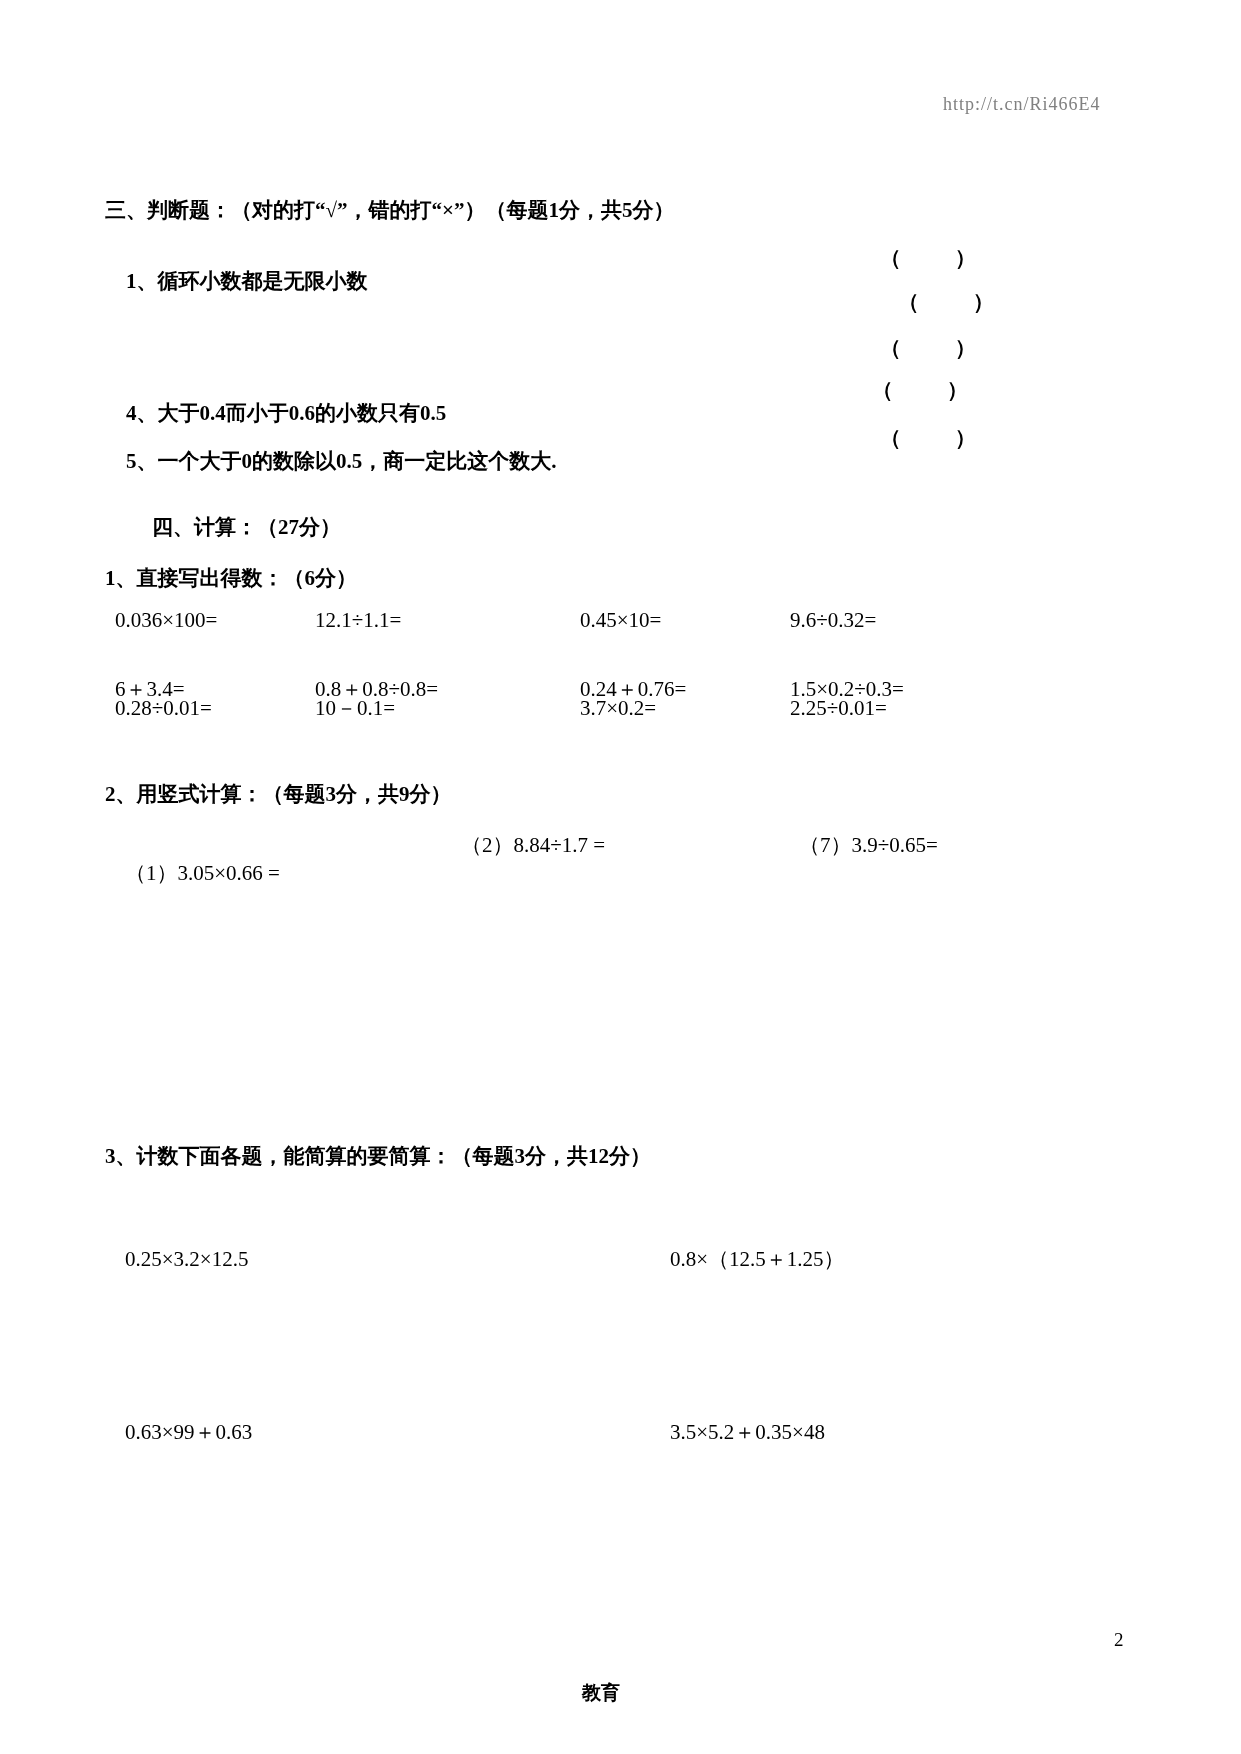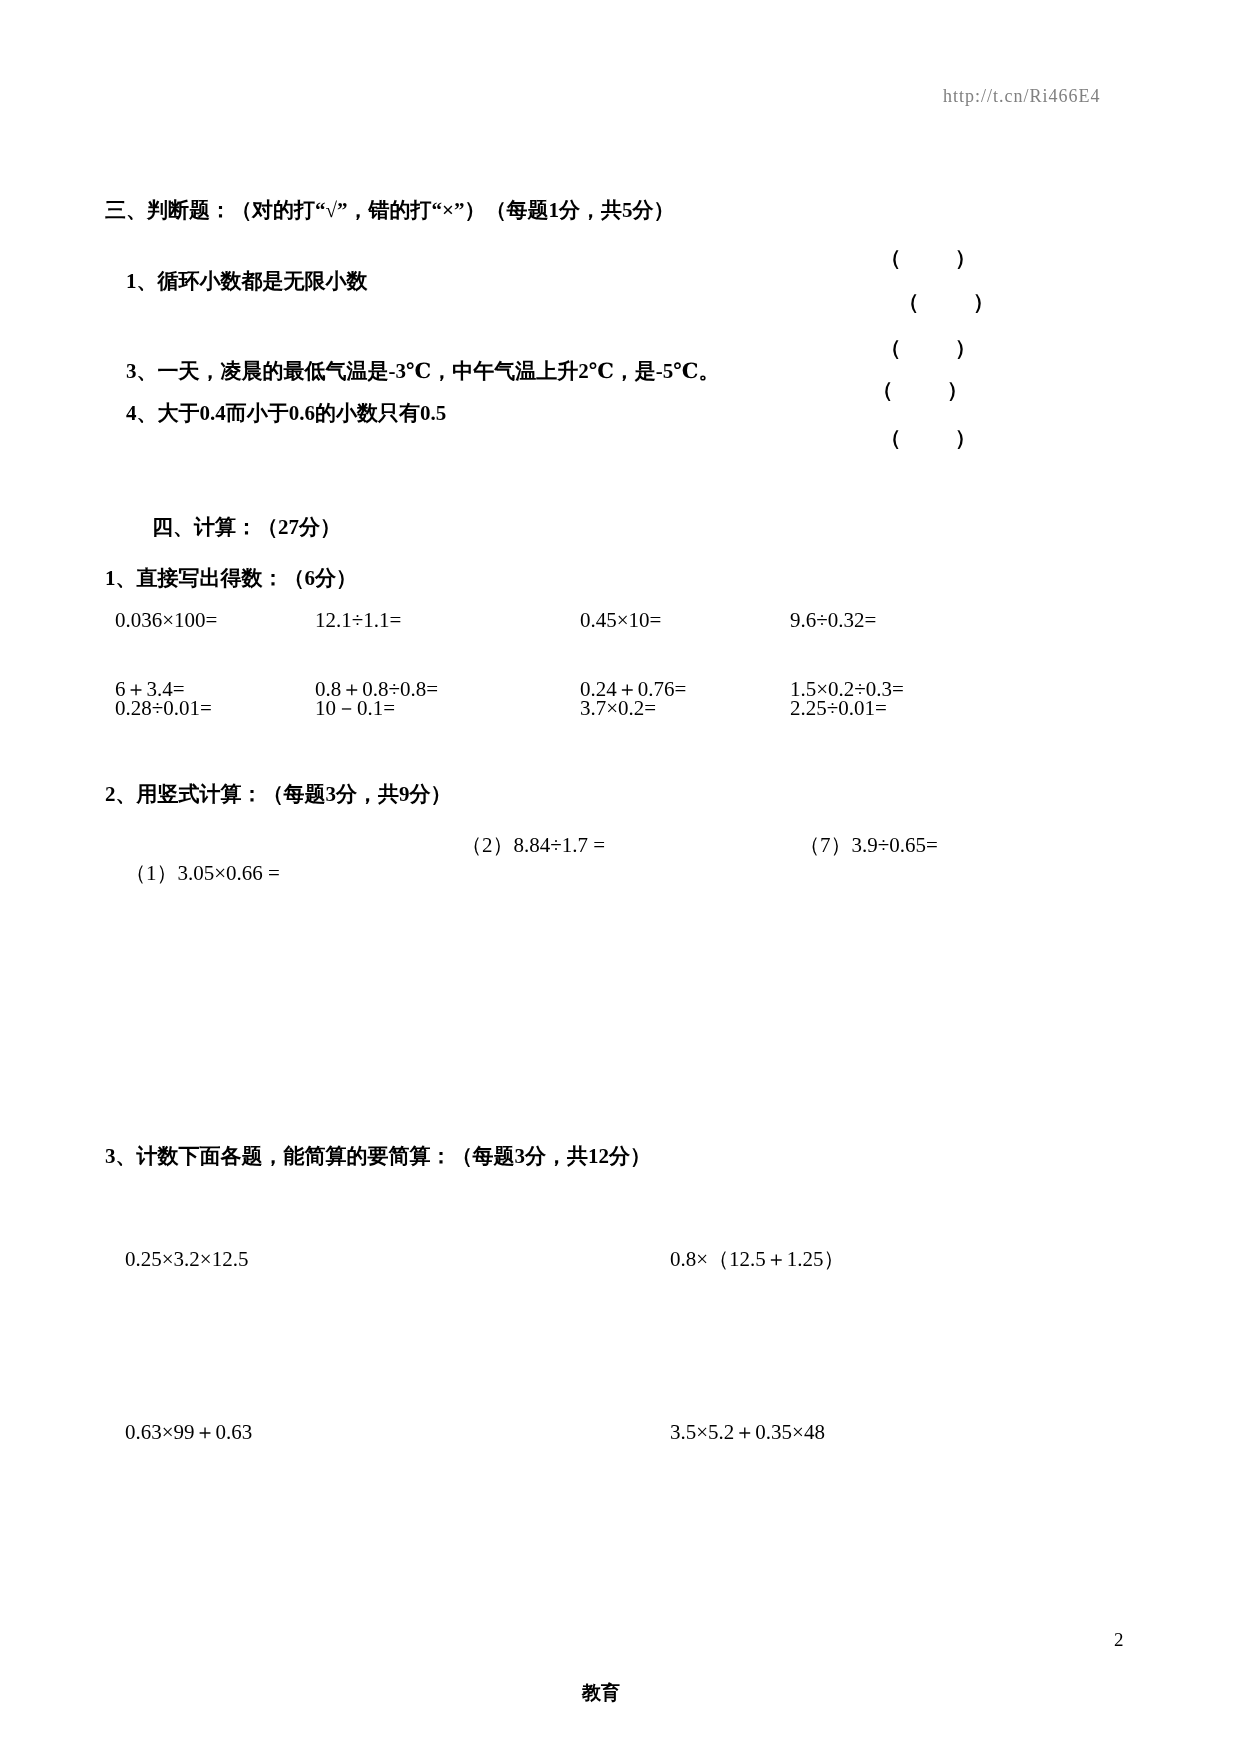--- a/index.html
+++ b/index.html
@@ -6,21 +6,21 @@
   html,body { background:#ffffff; }
   body {
     width:1241px; height:1754px; position:relative;
     font-family:"Liberation Serif","DejaVu Serif",serif;
     color:#000000;
   }
   .abs { position:absolute; white-space:pre; }
   .txt { font-size:21px; line-height:23px; }
   .cn  { font-weight:600; }
   .num { font-weight:400; }
-  .url { font-size:18px; color:#808080; letter-spacing:1px; text-decoration:none; }
+  .url { font-size:18px; color:#808080; letter-spacing:1px; text-decoration:none;margin-top:8px; }
   .small { font-size:19px; }
   .judge-line { left:105px; }
   .blank { position:absolute; top:0; left:775px; letter-spacing:4px; font-weight:600; }
   
   #j1 .blank { left:775px; }
   #j2 .blank { left:793px; }
   #j3 .blank { left:775px; }
   #j4 .blank { left:767px; }
   #j5 .blank { left:775px; }
   .cell { position:absolute; top:0; white-space:pre; }
@@ -39,28 +39,28 @@
   <div class="abs txt cn" style="left:105px; top:199px;">三、判断题：（对的打“√”，错的打“×”）（每题1分，共5分）</div>
 
   <div id="j1" class="abs txt judge-line" style="top:247px;">
     <span class="cn">1、循环小数都是无限小数</span>
     <span class="blank txt">（　　）</span>
   </div>
   <div id="j2" class="abs txt judge-line" style="top:291px;">
     <span class="blank txt">（　　）</span>
   </div>
   <div id="j3" class="abs txt judge-line" style="top:337px;">
-    <span class="cn">3、一天，凌晨的最低气温是-3℃，中午气温上升2℃，是-5℃。</span>
     <span class="blank txt">（　　）</span>
   </div>
   <div id="j4" class="abs txt judge-line" style="top:379px;">
     <span class="cn">4、大于0.4而小于0.6的小数只有0.5</span>
     <span class="blank txt">（　　）</span>
   </div>
   <div id="j5" class="abs txt judge-line" style="top:427px;">
+    <span class="cn">5、一个大于0的数除以0.5，商一定比这个数大.</span>
     <span class="blank txt">（　　）</span>
   </div>
 
   <div class="abs txt cn" style="left:105px; top:516px;margin-left:47px;">四、计算：（27分）</div>
 
   <div class="abs txt cn" style="left:105px; top:567px;">1、直接写出得数：（6分）</div>
 
   <div class="rowwrap" style="top:609px;">
     <span class="cell txt num c0">0.036×100=</span>
     <span class="cell txt num c1">12.1÷1.1=</span>

